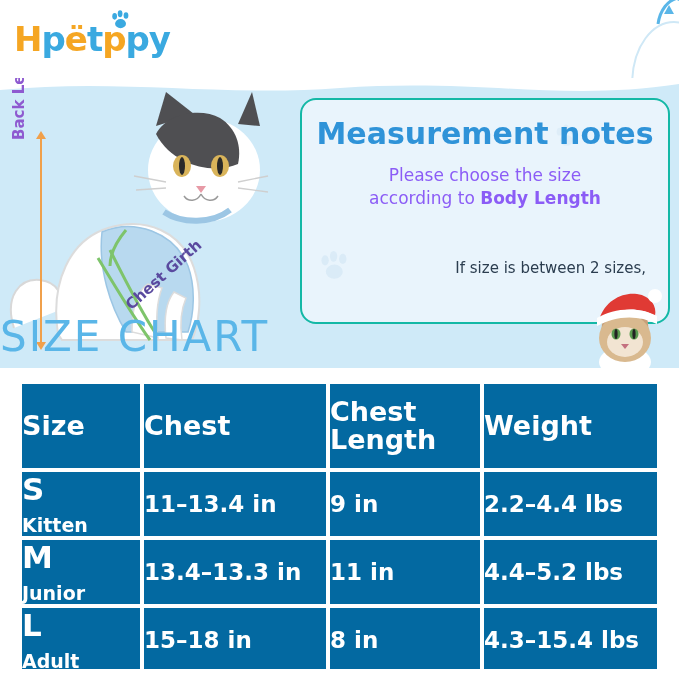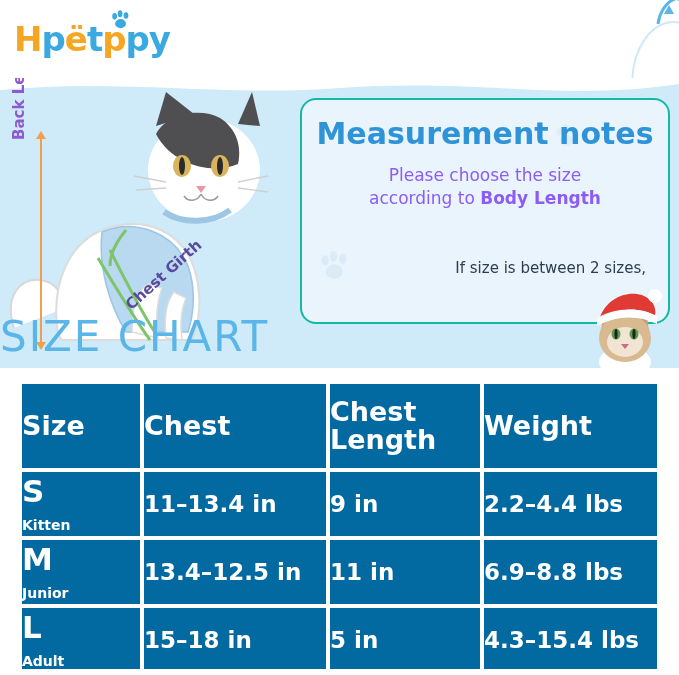--- a/index.html
+++ b/index.html
@@ -220,21 +220,21 @@
     line-height: 1;
   }
   .size-letter {
     display: block;
     font-size: 31px;
     font-weight: bold;
     letter-spacing: 0.5px;
   }
   .size-word {
     display: block;
-    font-size: 14px;
+    font-size: 19px;
     font-weight: bold;
     margin-top: 11px;
   }
 
   .bottom-strip {
     position: absolute;
     left: 0; bottom: 0;
     width: 679px; height: 6px;
     background: #ffffff;
   }
@@ -381,30 +381,30 @@
         </td>
         <td>11–13.4 in</td>
         <td>9 in</td>
         <td>2.2–4.4 lbs</td>
       </tr>
       <tr>
         <td class="size-cell">
           <span class="size-letter">M</span>
           <span class="size-word">Junior</span>
         </td>
-        <td>13.4–12.5 in</td>
+        <td>13.4–13.3 in</td>
         <td>11 in</td>
-        <td>6.9–8.8 lbs</td>
+        <td>4.4–5.2 lbs</td>
       </tr>
       <tr>
         <td class="size-cell">
           <span class="size-letter">L</span>
           <span class="size-word">Adult</span>
         </td>
         <td>15–18 in</td>
-        <td>5 in</td>
+        <td>8 in</td>
         <td>4.3–15.4 lbs</td>
       </tr>
     </tbody>
   </table>
 
   <div class="bottom-strip"></div>
 </div>
 
 </body></html>

